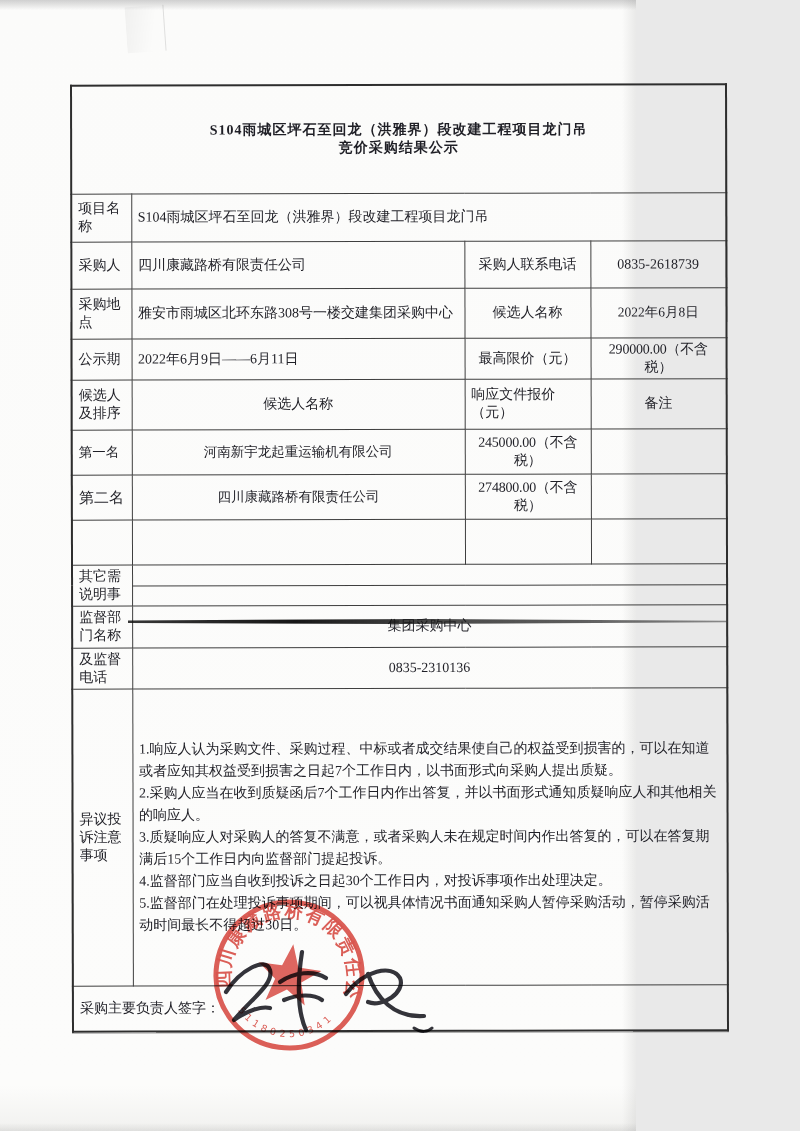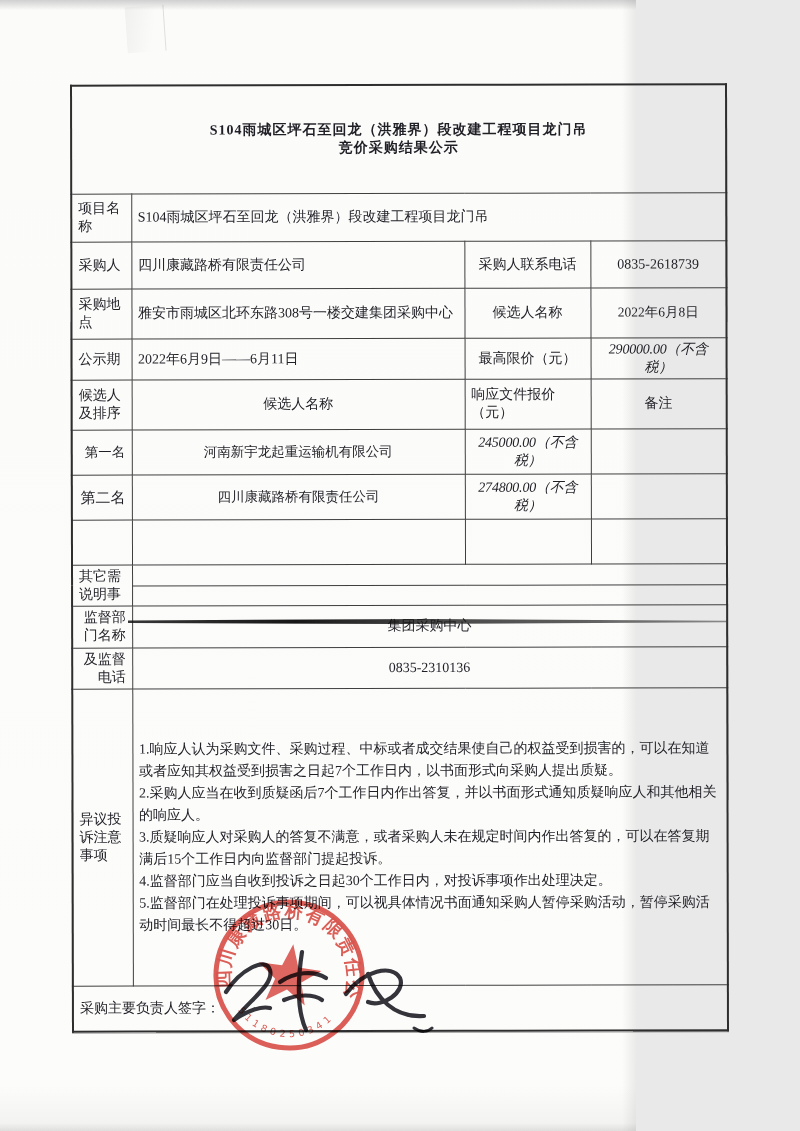--- a/index.html
+++ b/index.html
@@ -41,24 +41,24 @@
     vertical-align:middle;
     word-break:break-all;
     overflow:hidden;
   }
   table.doc{border:2px solid #2e2e2e;box-shadow:0 1px 0 rgba(0,0,0,.35);}
   .title-cell{
     text-align:center;font-weight:bold;font-size:20px;line-height:30px;
     letter-spacing:1px;
   }
   .lbl{padding:2px 3px 2px 5px;}
-  .lbl-center{text-align:right;padding:2px 2px;}
+  .lbl-center{text-align:left;padding:2px 2px;}
   .c-center{text-align:center;}
   .small-lbl{font-size:13px;line-height:15px;padding:1px 3px;}
-  .bid-val{font-size:12.5px;letter-spacing:-0.2px;text-align:center;padding:2px 2px;font-style:italic;}
+  .bid-val{font-size:12.5px;letter-spacing:-0.2px;text-align:center;padding:2px 2px;}
   .hdr-bid{text-align:left;line-height:19px;}
   .obj-cell{vertical-align:middle;padding:6px 10px 6px 8px;}
   .obj-text{font-size:14px;line-height:22px;text-align:left;}
   .sig-cell{padding-left:6px;font-size:14.5px;}
 
   
   .smudge{
     position:absolute;left:128px;top:618px;width:600px;height:7px;
     background:
       linear-gradient(90deg,rgba(20,20,20,.85) 0%,rgba(10,10,10,.95) 28%,rgba(25,25,25,.8) 50%,rgba(40,40,40,.75) 75%,rgba(60,60,60,.55) 100%);

